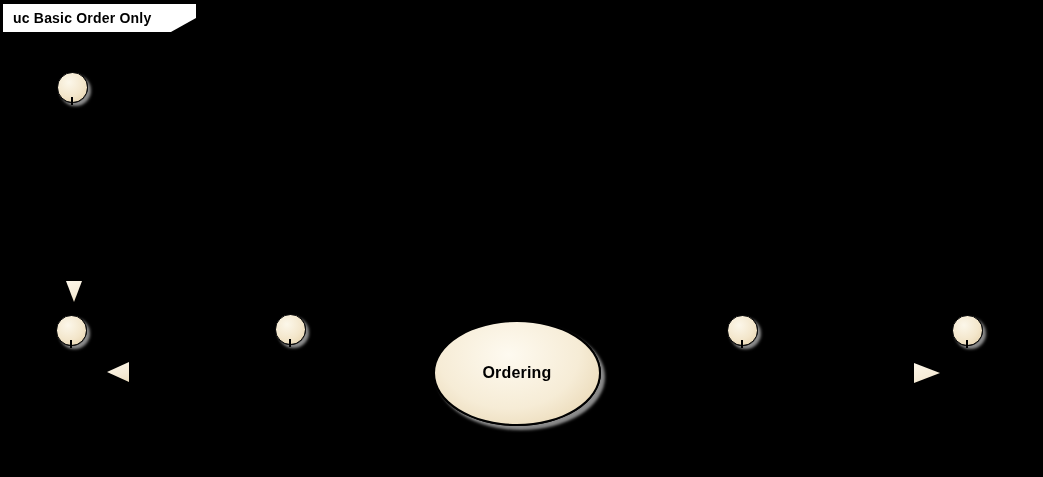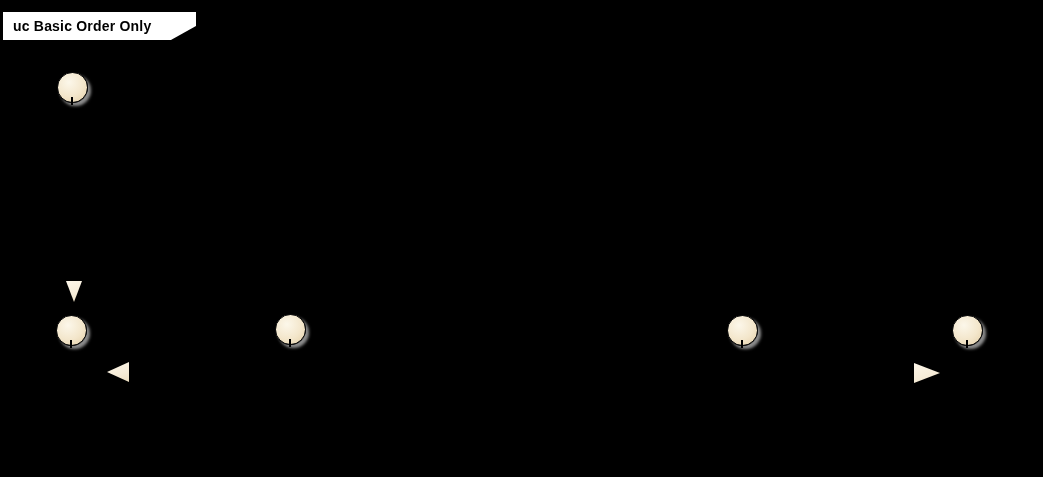--- a/index.html
+++ b/index.html
@@ -11,21 +11,21 @@
     overflow: hidden;
   }
   .canvas {
     position: absolute; left: 0; top: 0;
     width: 1043px; height: 477px;
     background: #000000;
   }
 
   
   .frame-tab {
-    position: absolute; left: 3px; top: 12px;
+    position: absolute; left: 3px; top: 4px;
     width: 193px; height: 28px;
     background: #ffffff;
     clip-path: polygon(0 0, 100% 0, 100% 50%, 87% 100%, 0 100%);
     display: flex; align-items: center;
   }
   .frame-tab-text {
     color: #000000;
     font-size: 14px;
     font-weight: bold;
     padding-left: 10px;
@@ -105,20 +105,23 @@
     <div class="neck"></div>
   </div>
 
   <div class="arrowhead left"></div>
 
   <div class="actor" style="left:275px; top:314px;">
     <div class="head"></div>
     <div class="neck"></div>
   </div>
 
+  <div class="usecase">
+    <span class="usecase-label">Ordering</span>
+  </div>
 
   <div class="actor" style="left:727px; top:315px;">
     <div class="head"></div>
     <div class="neck"></div>
   </div>
 
   <div class="arrowhead right"></div>
 
   <div class="actor" style="left:952px; top:315px;">
     <div class="head"></div>

